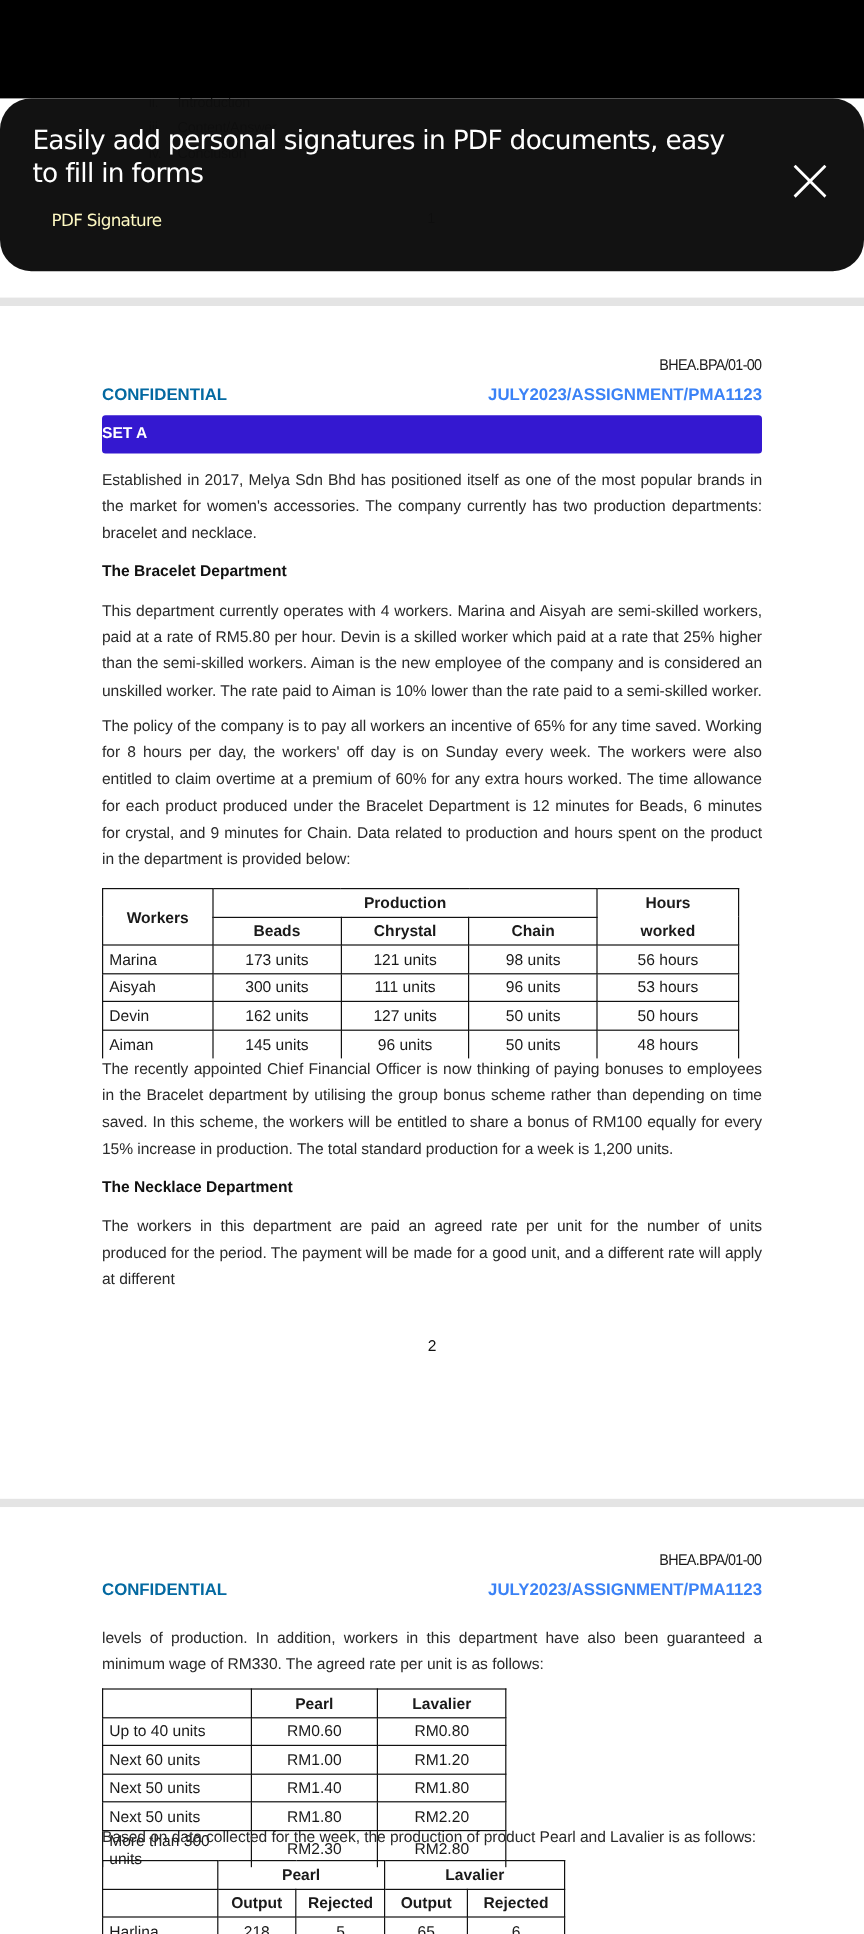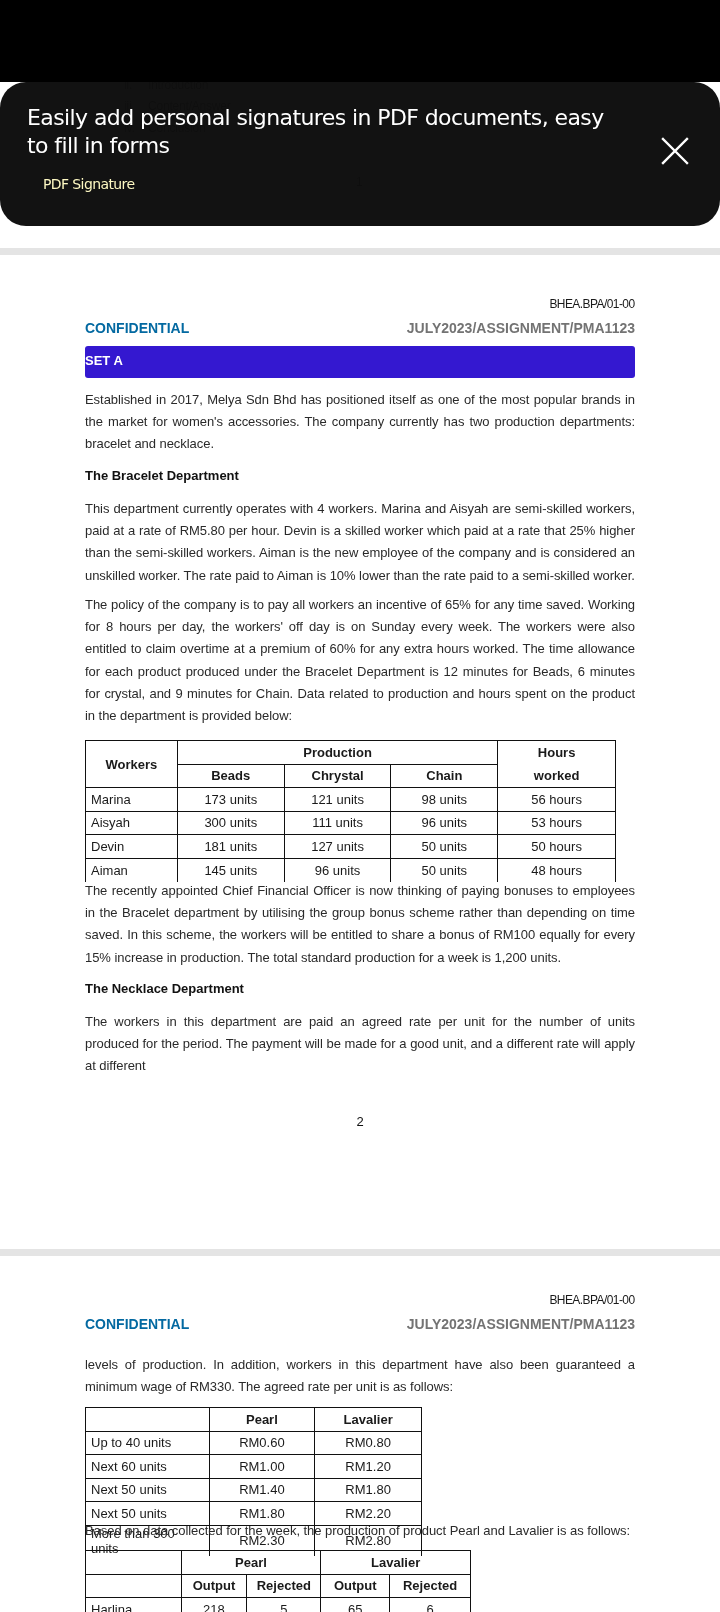--- a/index.html
+++ b/index.html
@@ -17,21 +17,21 @@
   .banner { position: absolute; left: 0; top: 82px; width: 720px; height: 144px; background: rgba(14,14,14,0.985); border-radius: 26px; }
   .banner-title { position: absolute; left: 27px; top: 22px; width: 580px; color: #ffffff; font-family: "DejaVu Sans", sans-serif; font-size: 22px; line-height: 28px; letter-spacing: -0.6px; font-weight: normal; }
   .banner-link { position: absolute; left: 27px; top: 94px; color: #fef9c3; font-family: "DejaVu Sans", sans-serif; font-size: 14px; letter-spacing: -0.6px; margin-left: 16px; }
   .banner-close { position: absolute; left: 661px; top: 55px; width: 28px; height: 28px; cursor: pointer; }
 
   .page-sep { position: absolute; left: 0; width: 720px; height: 7px; background: #e4e4e4; }
 
   .page { position: absolute; left: 0; width: 720px; background: #fff; }
   .doc-code { position: absolute; right: 85px; font-size: 13px; color: #1a1a1a; letter-spacing: -0.6px; transform: scaleX(0.92); transform-origin: right; }
   .hdr-left { position: absolute; left: 85px; font-size: 14px; font-weight: bold; color: #0369a1; }
-  .hdr-right { position: absolute; right: 85px; font-size: 14px; font-weight: bold; color: #737373; }
+  .hdr-right { position: absolute; right: 85px; font-size: 14px; font-weight: bold; color: #3b82f6; }
 
   .set-bar { position: absolute; left: 85px; width: 550px; height: 32px; background: #3418d0; border-radius: 3px; color: #fff; font-weight: bold; font-size: 13px; line-height: 30px; }
 
   .para { position: absolute; left: 85px; width: 550px; font-size: 13px; line-height: 22.2px; text-align: justify; color: #2a2a2a; letter-spacing: -0.05px; }
   .subhead { position: absolute; left: 85px; font-size: 13px; font-weight: bold; color: #111; }
 
   table.dt { position: absolute; border-collapse: collapse; font-size: 13px; color: #1a1a1a; }
   table.dt td, table.dt th { border: 1px solid #111; height: 23.5px; padding: 0 5px; }
   table.dt th { font-weight: bold; text-align: center; }
   table.dt td.c { text-align: center; }
@@ -108,21 +108,21 @@
     </tr>
     <tr>
       <td class="l">Aisyah</td>
       <td class="c">300 units</td>
       <td class="c">111 units</td>
       <td class="c">96 units</td>
       <td class="c">53 hours</td>
     </tr>
     <tr>
       <td class="l">Devin</td>
-      <td class="c">181 units</td>
+      <td class="c">162 units</td>
       <td class="c">127 units</td>
       <td class="c">50 units</td>
       <td class="c">50 hours</td>
     </tr>
     <tr class="open">
       <td class="l">Aiman</td>
       <td class="c">145 units</td>
       <td class="c">96 units</td>
       <td class="c">50 units</td>
       <td class="c">48 hours</td>

